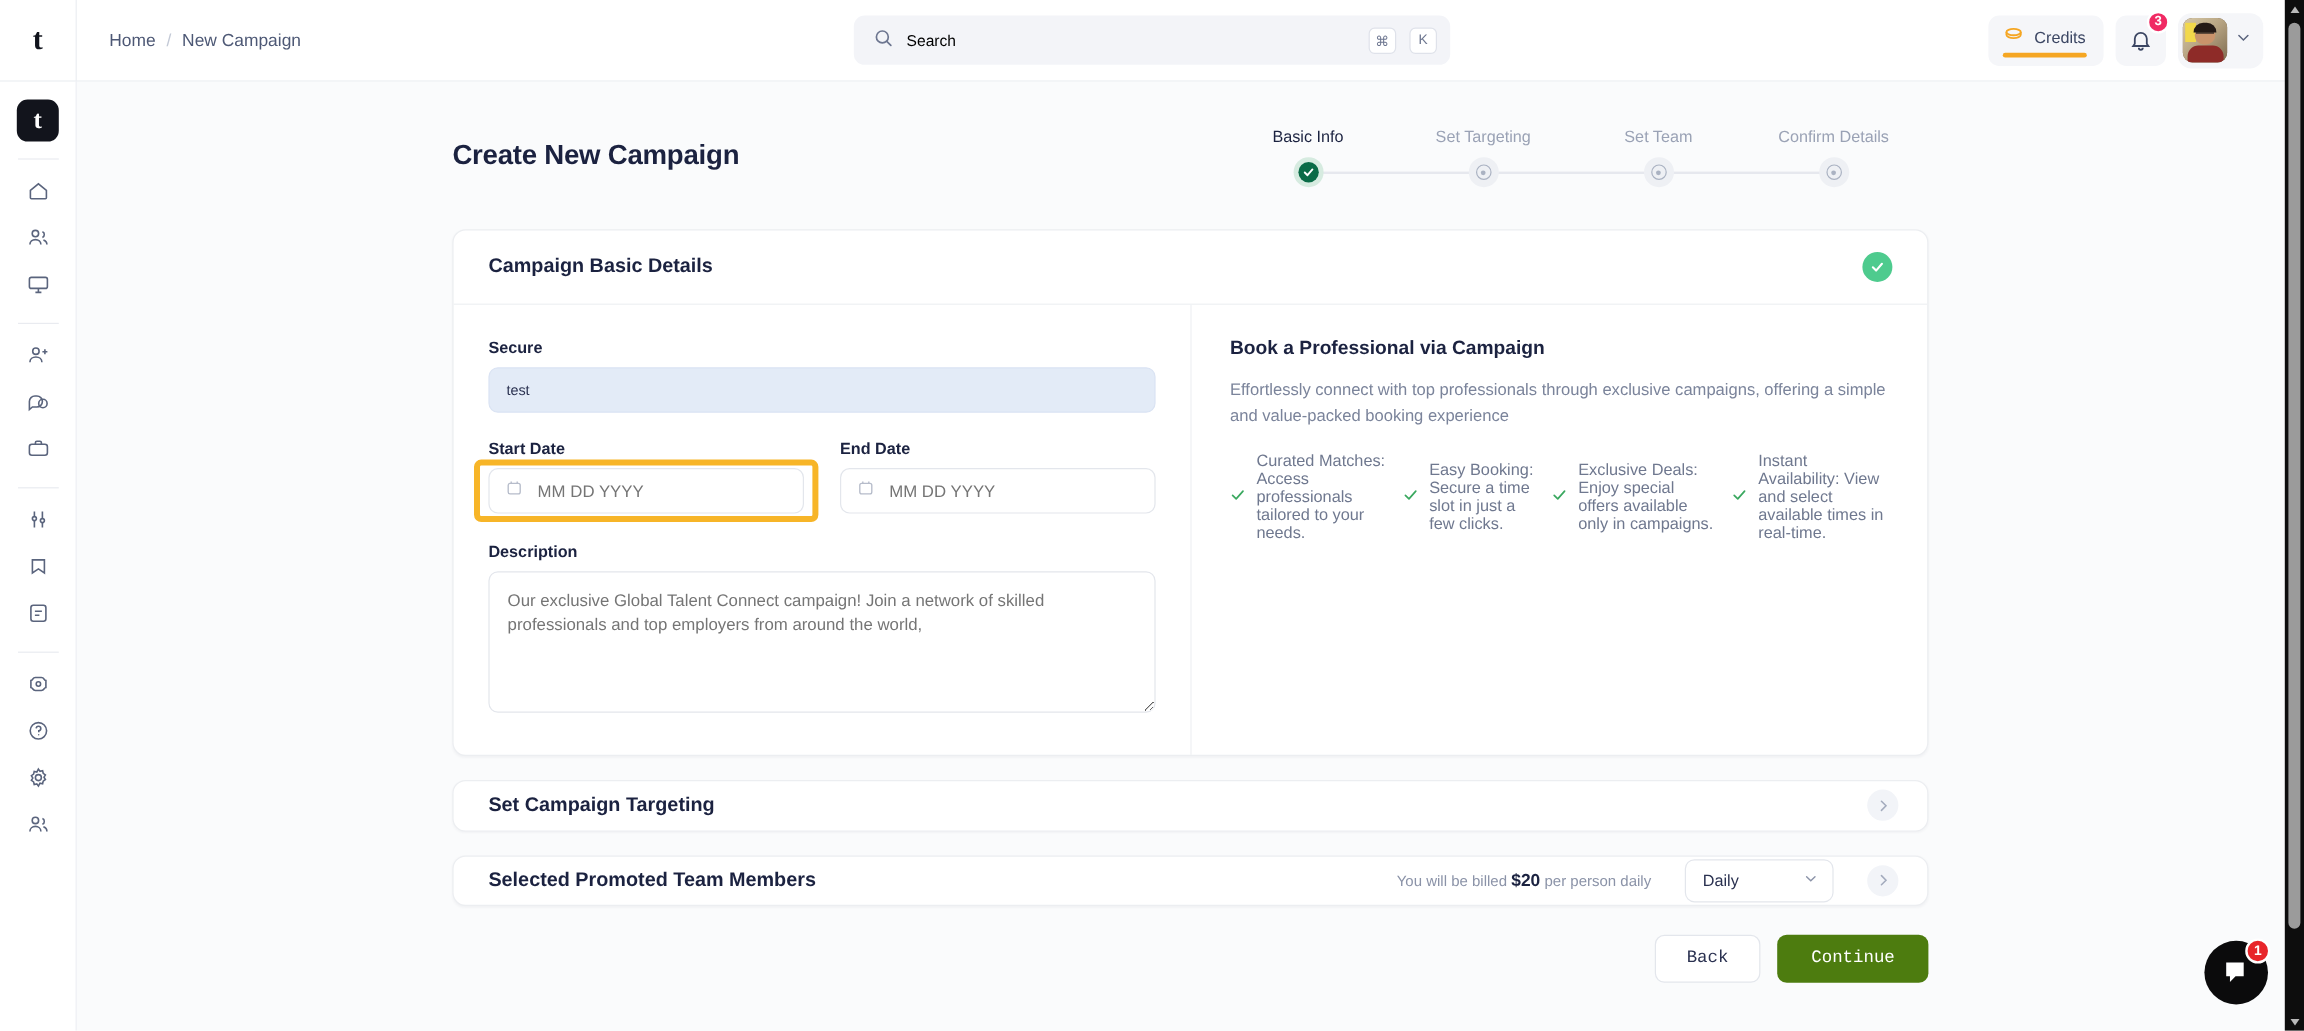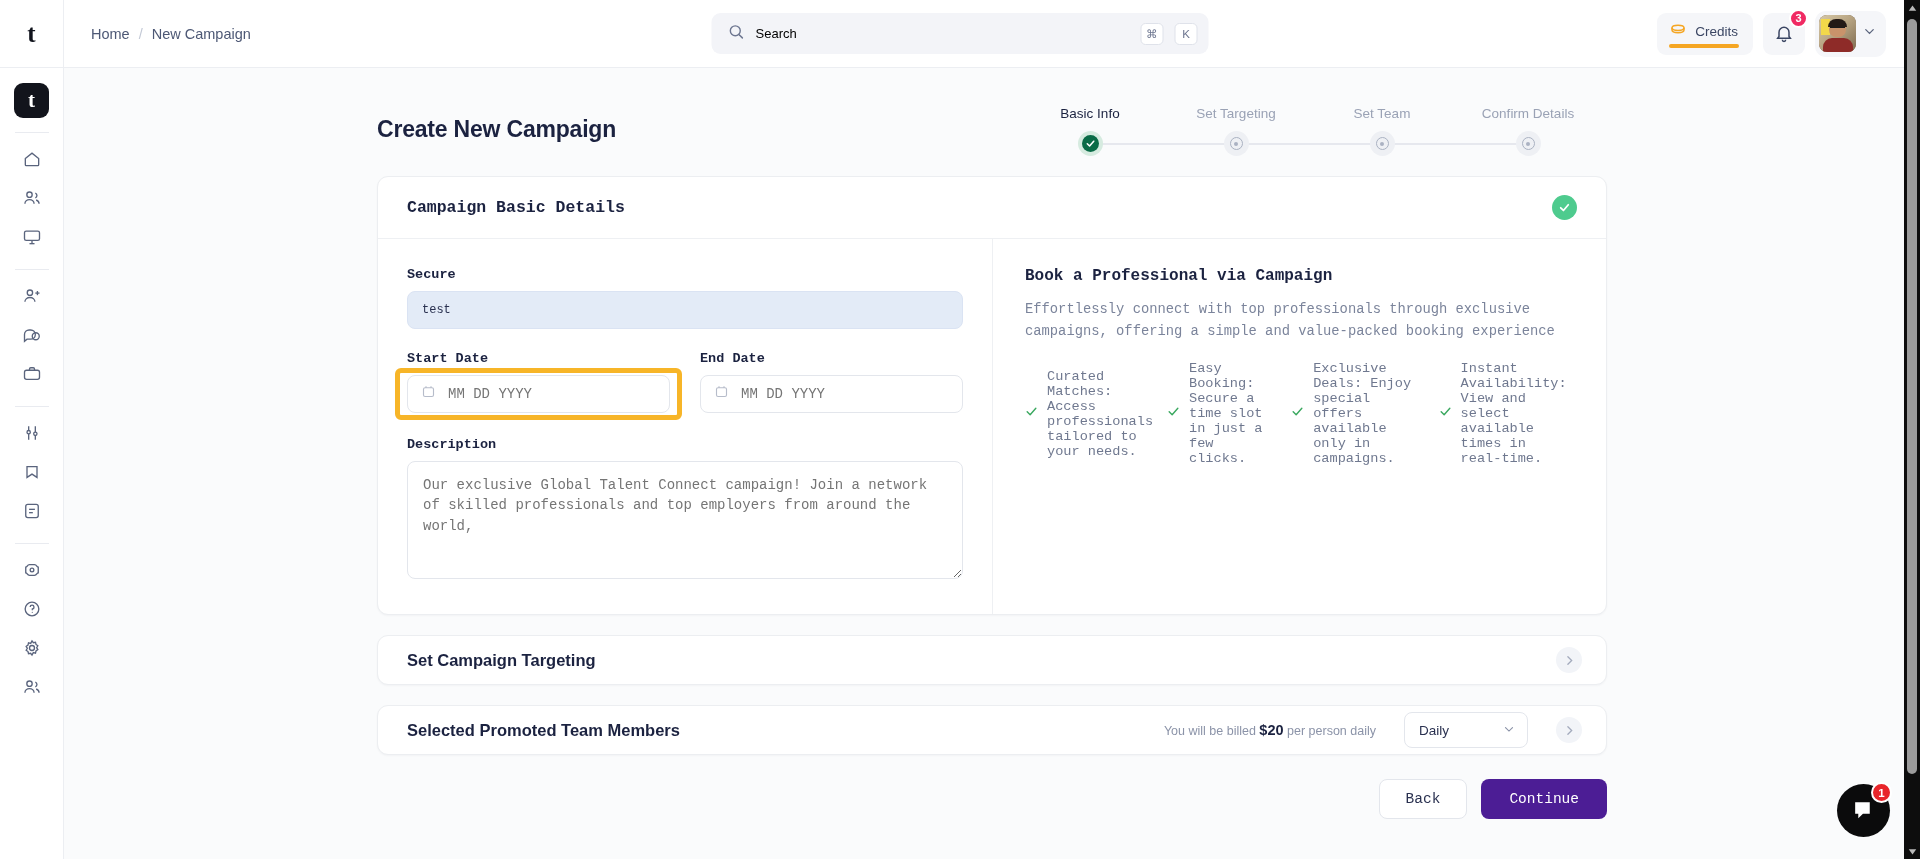--- a/index.html
+++ b/index.html
@@ -119,21 +119,21 @@
   .step.done .step-dot { background: #d6ebe0; }
   .step-inner-done { width: 17px; height: 17px; border-radius: 50%; background: #0a6b47; display: flex; align-items: center; justify-content: center; }
   .step-ring { width: 13px; height: 13px; border-radius: 50%; border: 1.6px solid #aab2c2; display: flex; align-items: center; justify-content: center; }
   .step-ring::after { content: ""; width: 4px; height: 4px; border-radius: 50%; background: #aab2c2; }
 
   
   .card {
     width: 1230px; background: #ffffff; border: 1px solid #eceef1; border-radius: 11px;
     box-shadow: 0 1px 2px rgba(20,25,45,0.035);
   }
-  .card-basic { margin-top: 20px; font-family: Liberation Mono, monospace; }
+  .card-basic { margin-top: 35px; }
   .card-head {
     height: 62px; display: flex; align-items: center; justify-content: space-between;
     padding: 0 29px; border-bottom: 1px solid #eef0f3;
   }
   .card-head-title { font-size: 16.5px; font-weight: 600; color: #1b2240; }
   .check-badge {
     width: 25px; height: 25px; border-radius: 50%; background: #4ecb8e;
     display: flex; align-items: center; justify-content: center;
   }
   .card-body { display: flex; }
@@ -188,21 +188,21 @@
     width: 26px; height: 26px; border-radius: 50%; background: #f2f4f8;
     display: flex; align-items: center; justify-content: center; cursor: pointer; color: #a3abbd;
   }
 
   .actions { width: 1230px; margin-top: 24px; display: flex; justify-content: flex-end; gap: 14px; padding-bottom: 40px; font-family: Liberation Mono, monospace; }
   .btn {
     height: 40px; border-radius: 8px; font-family: inherit; font-size: 14.5px; cursor: pointer; border: none;
     padding: 0 26px;
   }
   .btn-back { background: #fff; border: 1px solid #e3e6ec; color: #2a3150; }
-  .btn-continue { background: #4c1d95; color: #fff; font-weight: 500; padding: 0 28px; }
+  .btn-continue { background: #4d7c0f; color: #fff; font-weight: 500; padding: 0 28px; }
 
   
   .chat-fab {
     position: absolute; right: 30px; bottom: 22px; width: 53px; height: 53px; border-radius: 50%;
     background: #0b0b0c; display: flex; align-items: center; justify-content: center; cursor: pointer; z-index: 20;
   }
   .chat-fab-badge {
     position: absolute; top: -2px; right: -2px; width: 21px; height: 21px; border-radius: 50%;
     background: #e8252a; color: #fff; font-size: 11.5px; font-weight: 700;
     display: flex; align-items: center; justify-content: center; border: 2px solid #fff;

